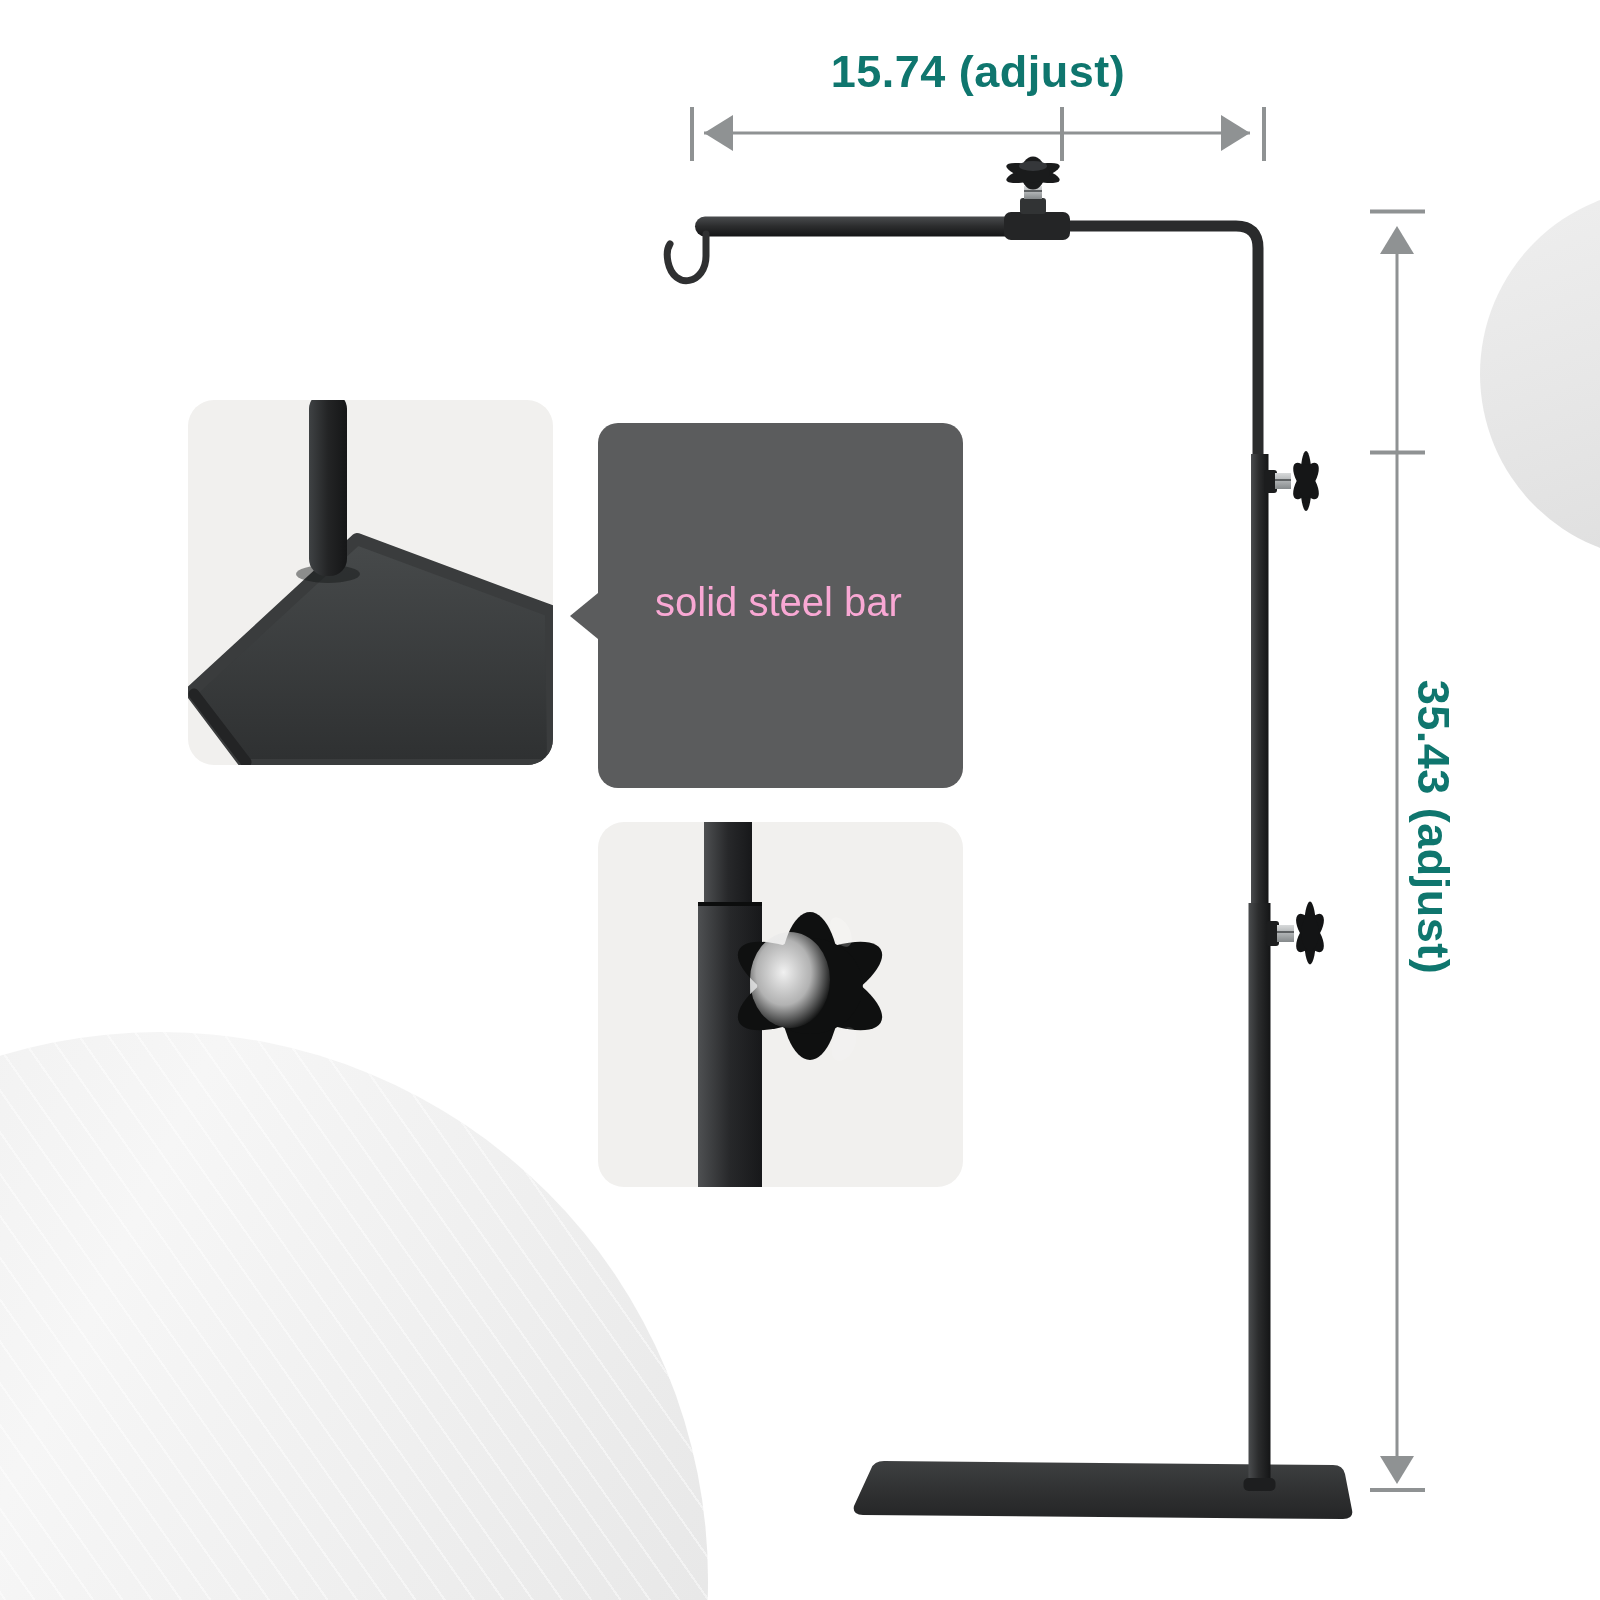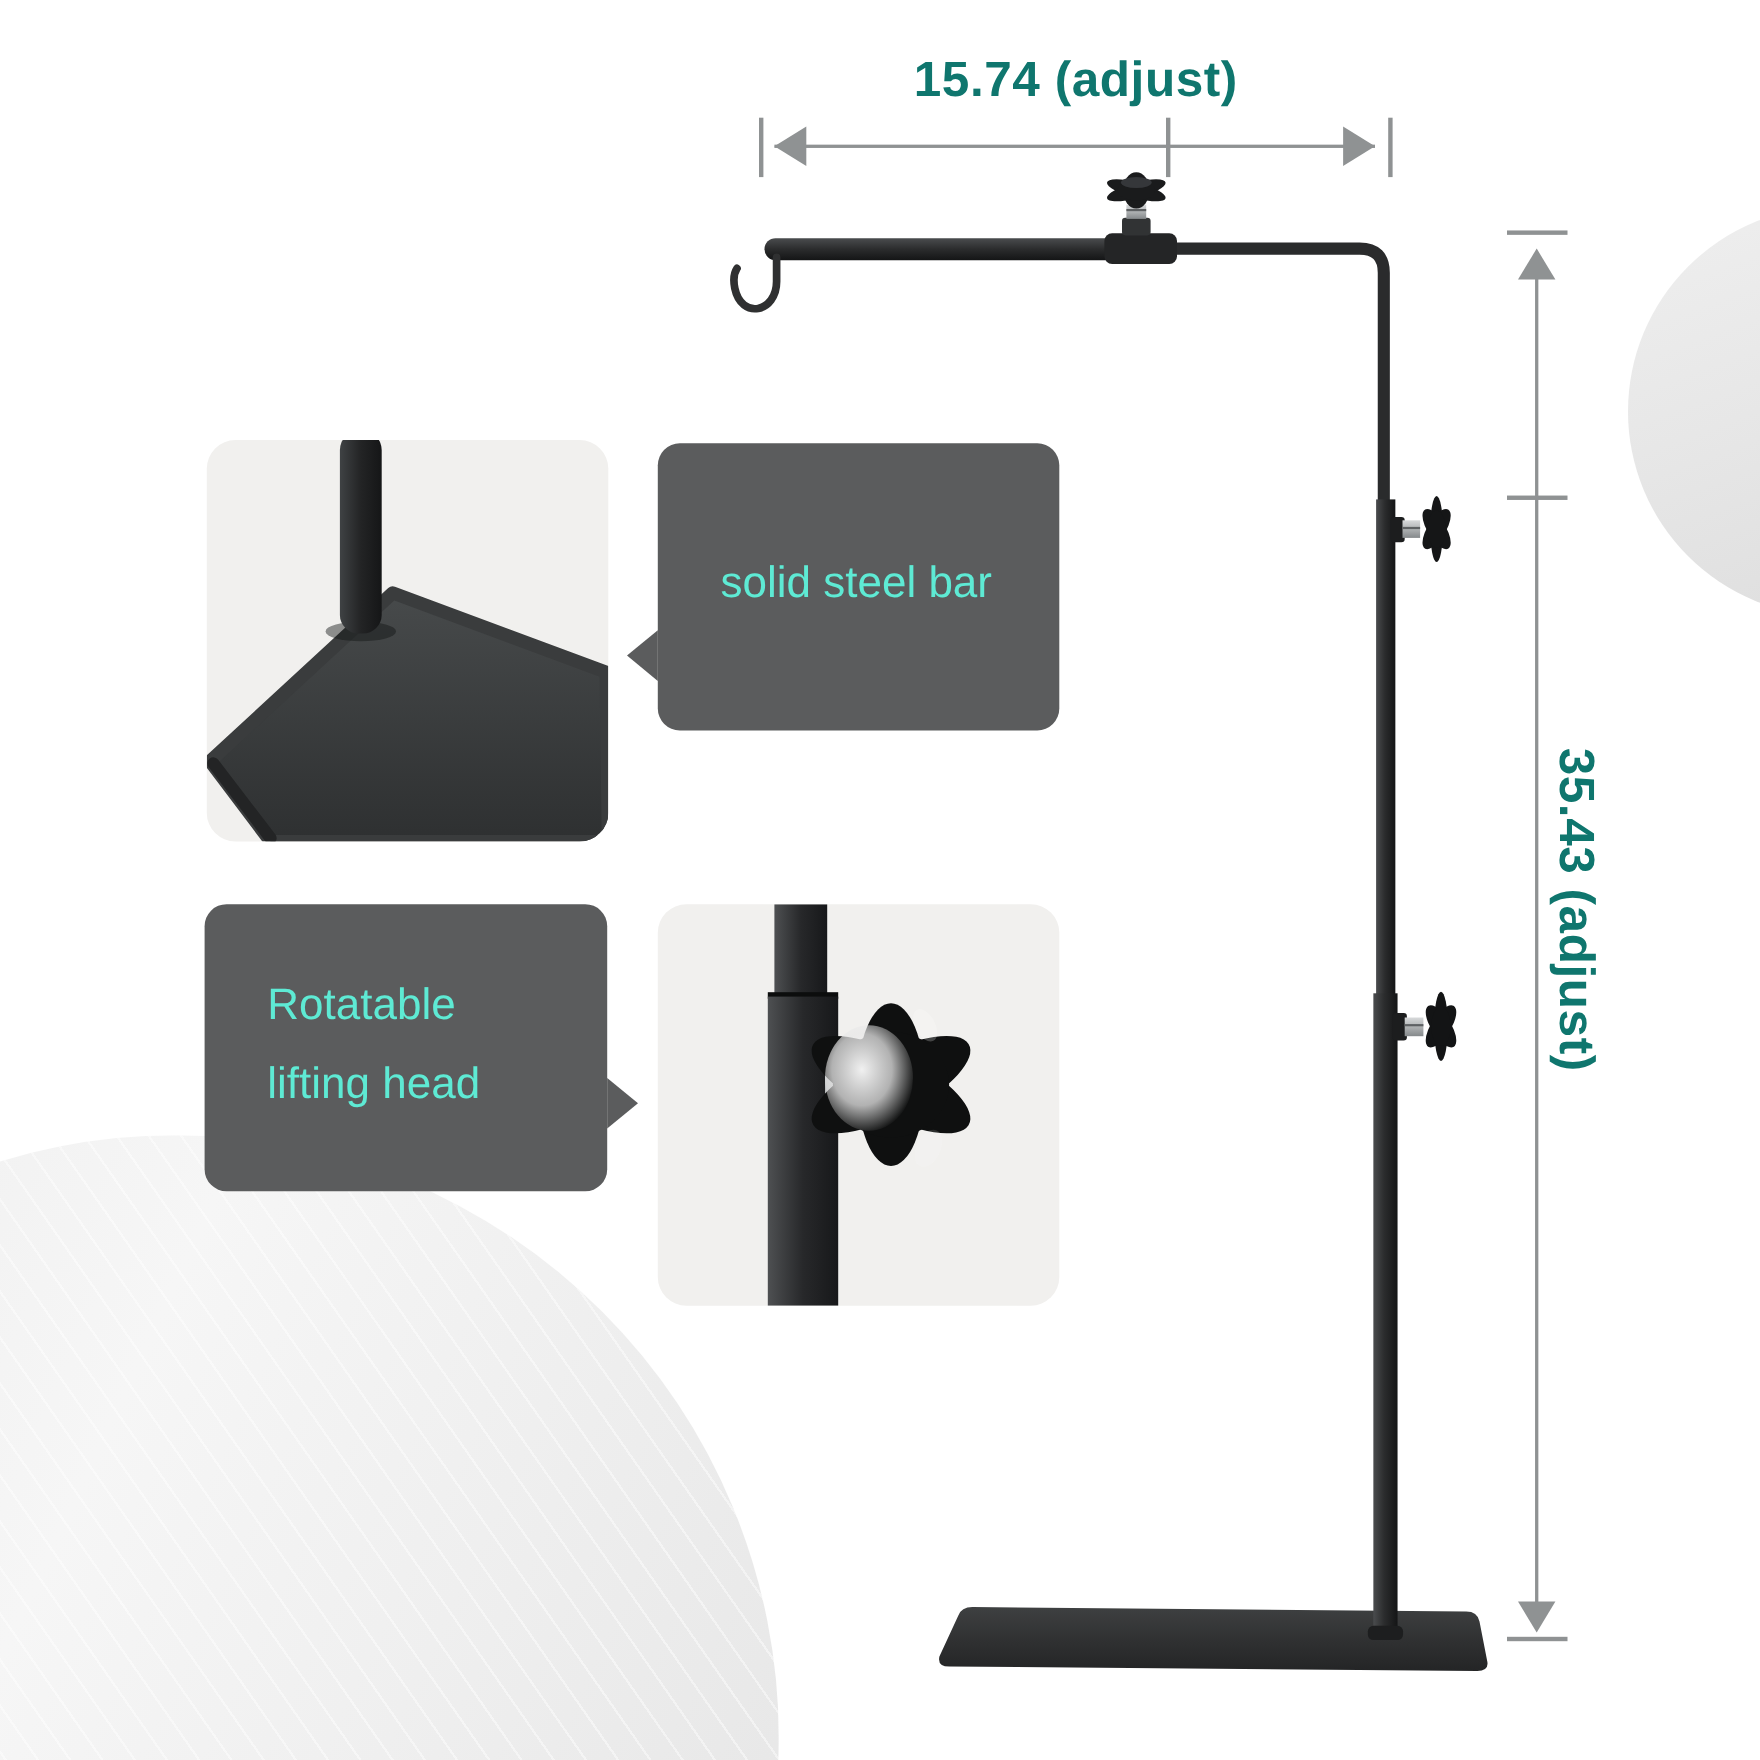--- a/index.html
+++ b/index.html
@@ -33,24 +33,24 @@
   
   .inset{
     position:absolute;width:365px;height:365px;border-radius:26px;
     overflow:hidden;background:#f1f0ee;
   }
   .inset-base{left:188px;top:400px;}
   .inset-knob{left:598px;top:822px;}
   .inset svg{display:block;}
   
   .callout{
-    position:absolute;width:365px;height:261px;border-radius:20px;
-    background:#5b5c5d;color:#5eead4;font-size:40px;line-height:72px;
+    position:absolute;width:365px;height:365px;border-radius:20px;
+    background:#5b5c5d;color:#f9a8d4;font-size:40px;line-height:72px;
     display:flex;flex-direction:column;justify-content:center;
-    padding-left:57px;padding-bottom:8px;box-sizing:border-box;
+    padding-left:57px;padding-bottom:8px;box-sizing:border-box;margin-top:20px;
   }
   .callout-1{left:598px;top:403px;}
   .callout-2{left:186px;top:822px;width:366px;}
   .tail{position:absolute;width:0;height:0;}
   .tail-left{
     left:-28px;top:170px;
     border-top:23px solid transparent;border-bottom:23px solid transparent;
     border-right:28px solid #5b5c5d;
   }
   .tail-right{
@@ -172,25 +172,20 @@
       <ellipse cx="140" cy="174" rx="32" ry="9" fill="rgba(18,19,20,0.45)"></ellipse>
       <rect x="121" y="-8" width="38" height="184" rx="17" fill="url(#ipole1)"></rect>
     </svg>
   </div>
 
   <div class="callout callout-1">
     <span class="tail tail-left"></span>
     <div>solid steel bar</div>
   </div>
 
-  <div class="callout callout-2">
-    <span class="tail tail-right"></span>
-    <div>Rotatable</div>
-    <div>lifting head</div>
-  </div>
 
   <div class="inset inset-knob">
     <svg width="365" height="365" viewBox="0 0 365 365">
       <defs>
         <linearGradient id="ipole2" x1="0" y1="0" x2="1" y2="0">
           <stop offset="0" stop-color="#4e5052"></stop>
             <stop offset="0.5" stop-color="#27282a"></stop>
             <stop offset="1" stop-color="#17181a"></stop>
         </linearGradient>
         <radialGradient id="pearlG" cx="0.42" cy="0.42" r="0.62">

